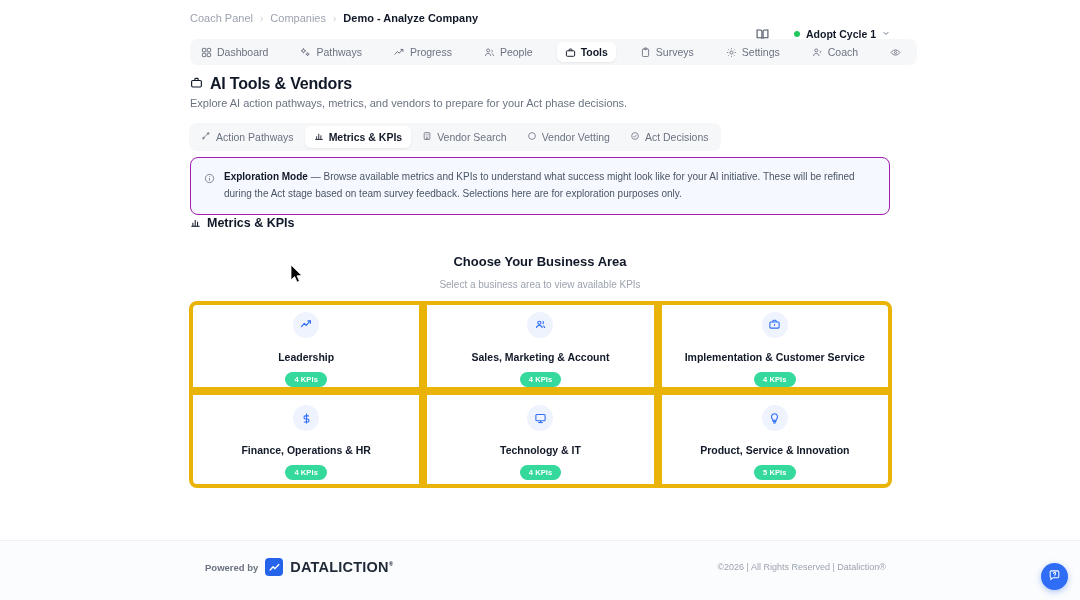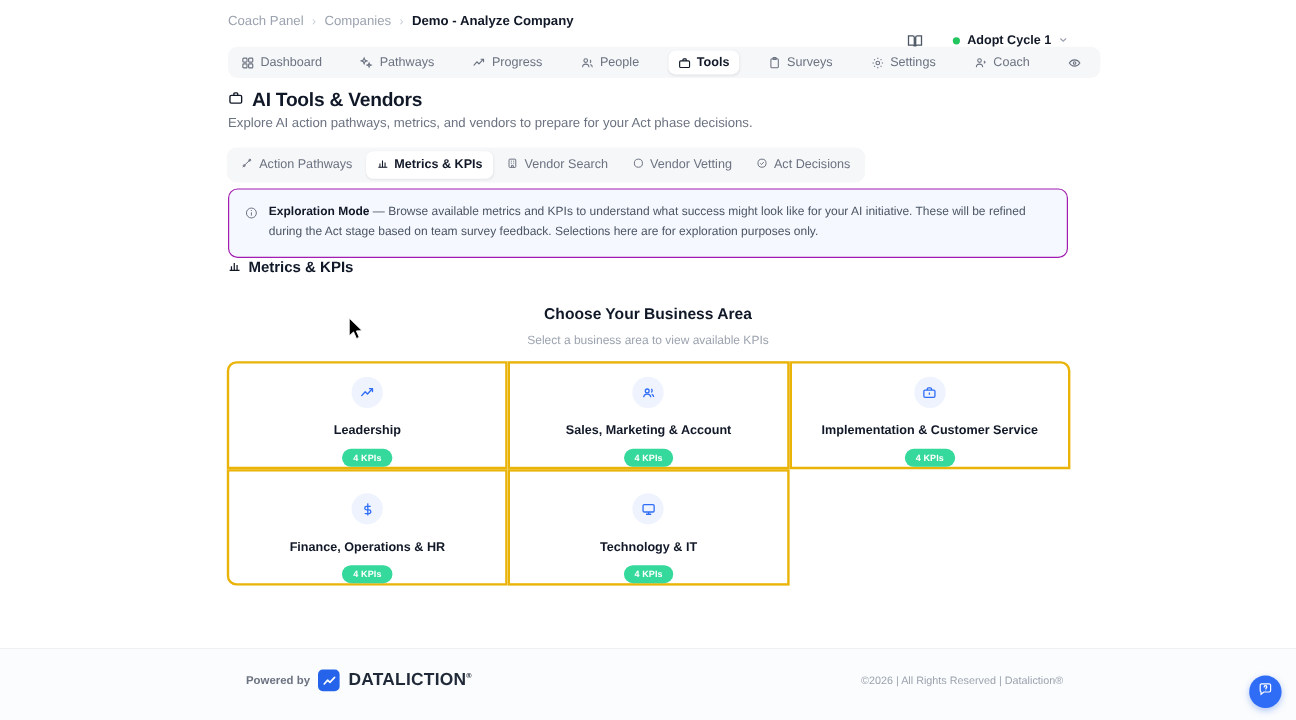--- a/index.html
+++ b/index.html
@@ -117,24 +117,24 @@
 
   
   .grid {
     position:absolute; left:189px; top:301px;
     width:703px;
     display:grid;
     grid-template-columns: repeat(3, 1fr);
     grid-auto-rows: 90px 97px;
   }
   .card {
-    border:2px solid #eab308;
+    border:4px solid #eab308;
     background:#ffffff;
     display:flex; flex-direction:column; align-items:center;
-    justify-content:flex-end;
+    justify-content:center;
     padding-top:6px;
   }
   .grid .card:nth-child(1){ border-radius:8px 0 0 0; }
   .grid .card:nth-child(3){ border-radius:0 8px 0 0; }
   .grid .card:nth-child(4){ border-radius:0 0 0 8px; }
   .grid .card:nth-child(6){ border-radius:0 0 8px 0; }
   .card-icon {
     width:26px; height:26px; border-radius:50%;
     background:#eef3fe; color:#2f6df6;
     display:flex; align-items:center; justify-content:center;
@@ -444,20 +444,31 @@
         <svg viewBox="0 0 18 18" width="13" height="13" fill="none" stroke="currentColor" stroke-width="1.5">
           <rect x="2.6" y="3.4" width="12.8" height="8.6" rx="1.4"></rect>
             <path d="M9 12v2.6"></path>
             <path d="M6 14.6h6"></path>
         </svg>
       </div>
       <div class="card-title">Technology &amp; IT</div>
       <div class="badge">4 KPIs</div>
     </div>
 
+    <div class="card">
+      <div class="card-icon">
+        <svg viewBox="0 0 18 18" width="13" height="13" fill="none" stroke="currentColor" stroke-width="1.5" stroke-linecap="round">
+          <path d="M9 2.4a4.2 4.2 0 00-2.6 7.5v1.5h5.2V9.9A4.2 4.2 0 009 2.4z"></path>
+          <path d="M7.1 13h3.8"></path>
+            <path d="M7.8 15.1h2.4"></path>
+        </svg>
+      </div>
+      <div class="card-title">Product, Service &amp; Innovation</div>
+      <div class="badge">5 KPIs</div>
+    </div>
 
   </div>
 
   <div class="footer-line"></div>
   <div class="footer"></div>
   <div class="powered">
     <span class="pb">Powered by</span>
     <span class="logo-mark">
       <svg viewBox="0 0 18 18" width="13" height="13" fill="none" stroke="#ffffff" stroke-width="1.9" stroke-linecap="round" stroke-linejoin="round">
         <path d="M3 12.4l4-4.4 2.6 2.6L15 4.8"></path>

